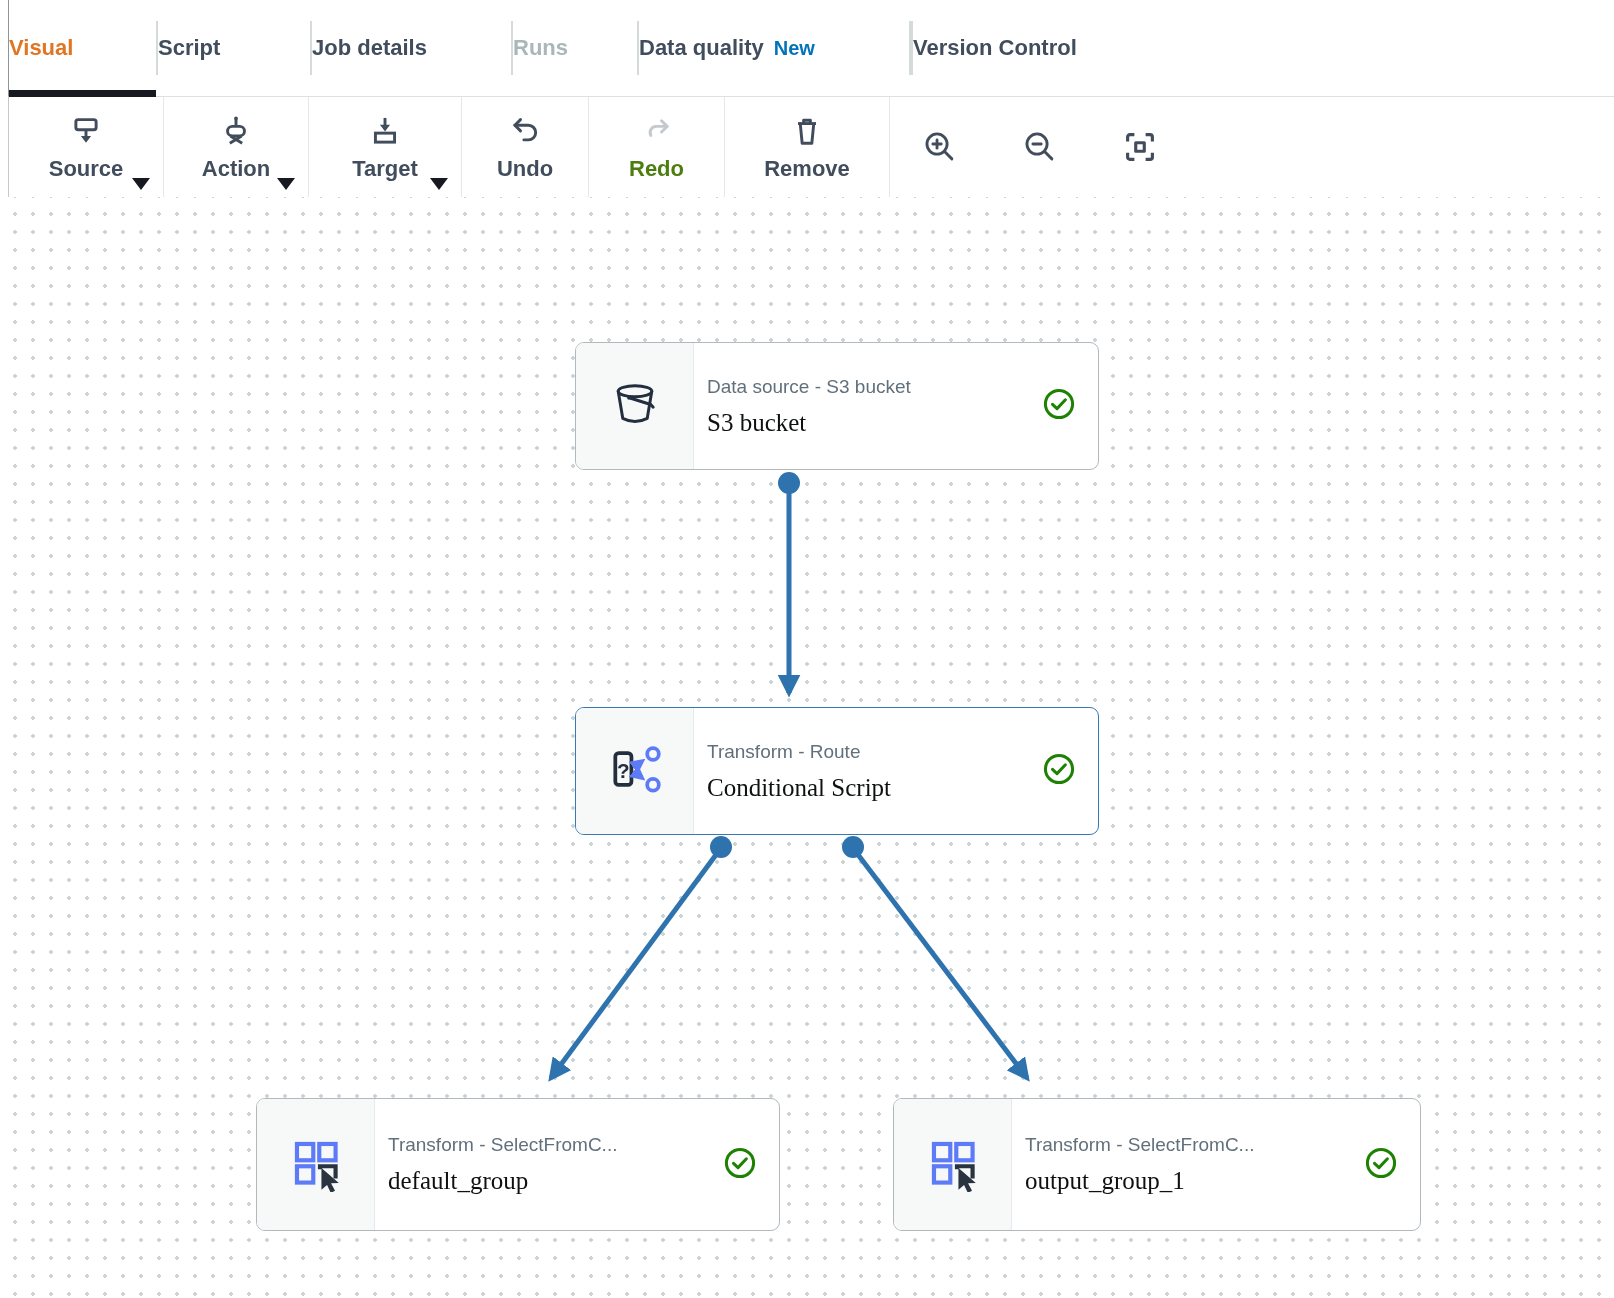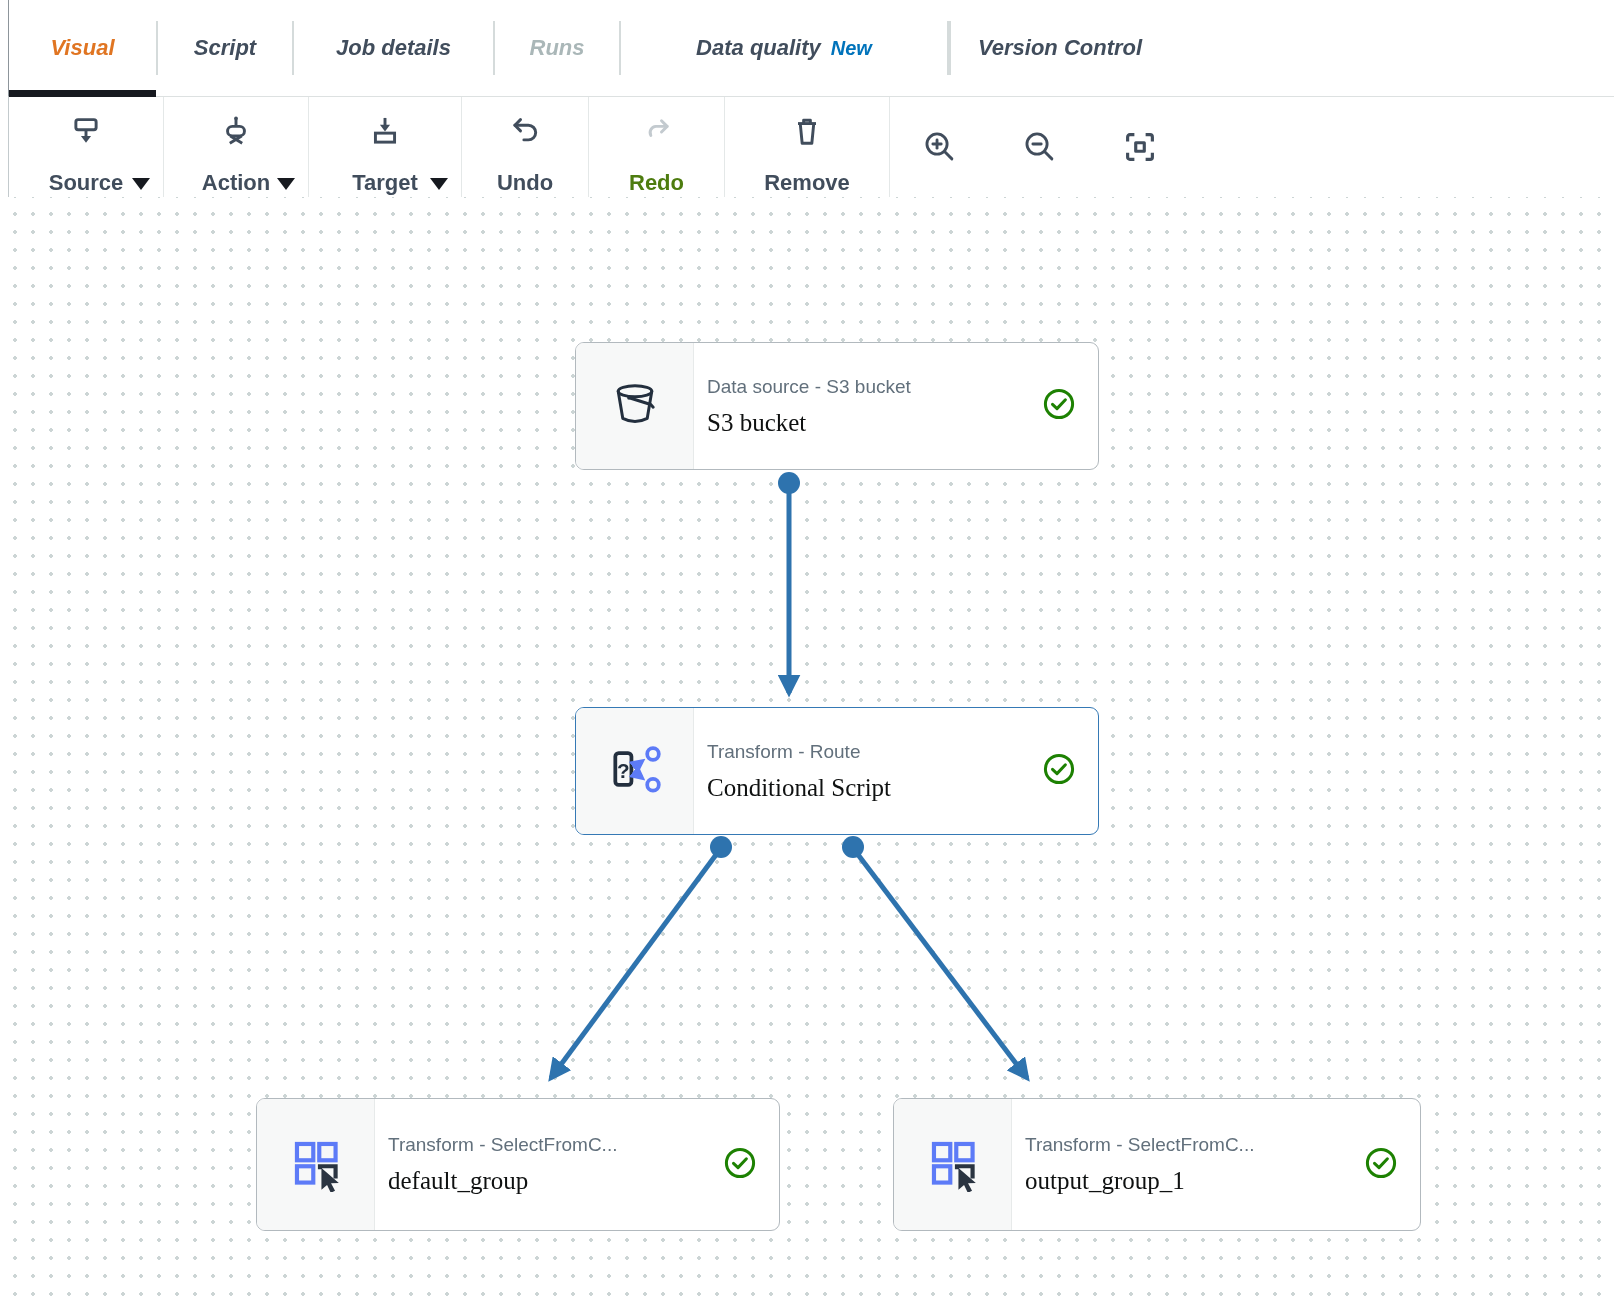--- a/index.html
+++ b/index.html
@@ -2,33 +2,33 @@
 <html><head>
 <meta charset="utf-8">
 <style>
   * { margin:0; padding:0; box-sizing:border-box; }
   html,body { background:#fff; font-family:"Liberation Sans", sans-serif; }
   .page { position:relative; width:1614px; height:1298px; overflow:hidden; background:#fff; }
 
   
   .tabbar { position:relative; display:flex; align-items:stretch; height:97px;
             margin-left:8px; border-left:1px solid #8d959b; border-bottom:1px solid #dde1e1; background:#fff; }
-  .tab { display:flex; align-items:center; justify-content:center; gap:10px;
-         font-size:22px; font-weight:700; color:#414d5c; cursor:pointer;font-style:italic; }
+  .tab { display:flex; align-items:center; gap:10px;
+         font-size:22px; font-weight:700; color:#414d5c; cursor:pointer; }
   .tab.active { color:#e07522; }
   .tab.disabled { color:#aab7b8; }
   .tab-divider { width:2px; background:#d5dbdb; align-self:center; height:54px; }
   .tab-badge { color:#0073bb; font-size:20px; font-weight:700; }
   .active-indicator { position:absolute; left:0; bottom:-1px; height:7px; width:147px; background:#16191f; }
 
   
   .toolbar { position:relative; display:flex; align-items:stretch; height:100px;
              margin-left:8px; border-left:1px solid #c3cacd; background:#fff; }
   .tbtn { position:relative; display:flex; flex-direction:column; align-items:center;
-          justify-content:flex-start; padding-top:17px; gap:22px; cursor:pointer; }
+          justify-content:flex-start; padding-top:17px; gap:8px; cursor:pointer; }
   .tbtn .tlabel { font-size:22px; font-weight:700; color:#414d5c; line-height:1; }
   .tbtn.disabled .tlabel { color:#4d7c0f; }
   .tbtn svg { display:block; }
   .tb-divider { width:1px; background:#e4e8e8; }
   .caret { position:absolute; right:13px; bottom:7px; width:0; height:0;
            border-left:9px solid transparent; border-right:9px solid transparent; border-top:12px solid #16191f; }
   .iconbtn { display:flex; align-items:center; justify-content:center; padding-top:0; }
 
   
   .canvas { position:relative; width:1614px; height:1101px; background:#fff;
@@ -61,33 +61,33 @@
   </defs>
 </svg>
 
 <div class="page">
 
   <div class="tabbar">
     <div class="tab active" style="width:147px">
       <span>Visual</span>
     </div>
     <span class="tab-divider"></span>
-    <div class="tab" style="width:134px">
+    <div class="tab" style="width:152px">
       <span>Script</span>
     </div>
     <span class="tab-divider"></span>
     <div class="tab" style="width:199px">
       <span>Job details</span>
     </div>
     <span class="tab-divider"></span>
     <div class="tab disabled" style="width:124px">
       <span>Runs</span>
     </div>
     <span class="tab-divider"></span>
-    <div class="tab" style="width:326px">
+    <div class="tab" style="width:270px">
       <span>Data quality</span>
       <span class="tab-badge">New</span>
     </div>
     <span class="tab-divider"></span>
     <span class="tab-divider"></span>
     <div class="tab" style="width:218px">
       <span>Version Control</span>
     </div>
     <div class="active-indicator"></div>
   </div>

